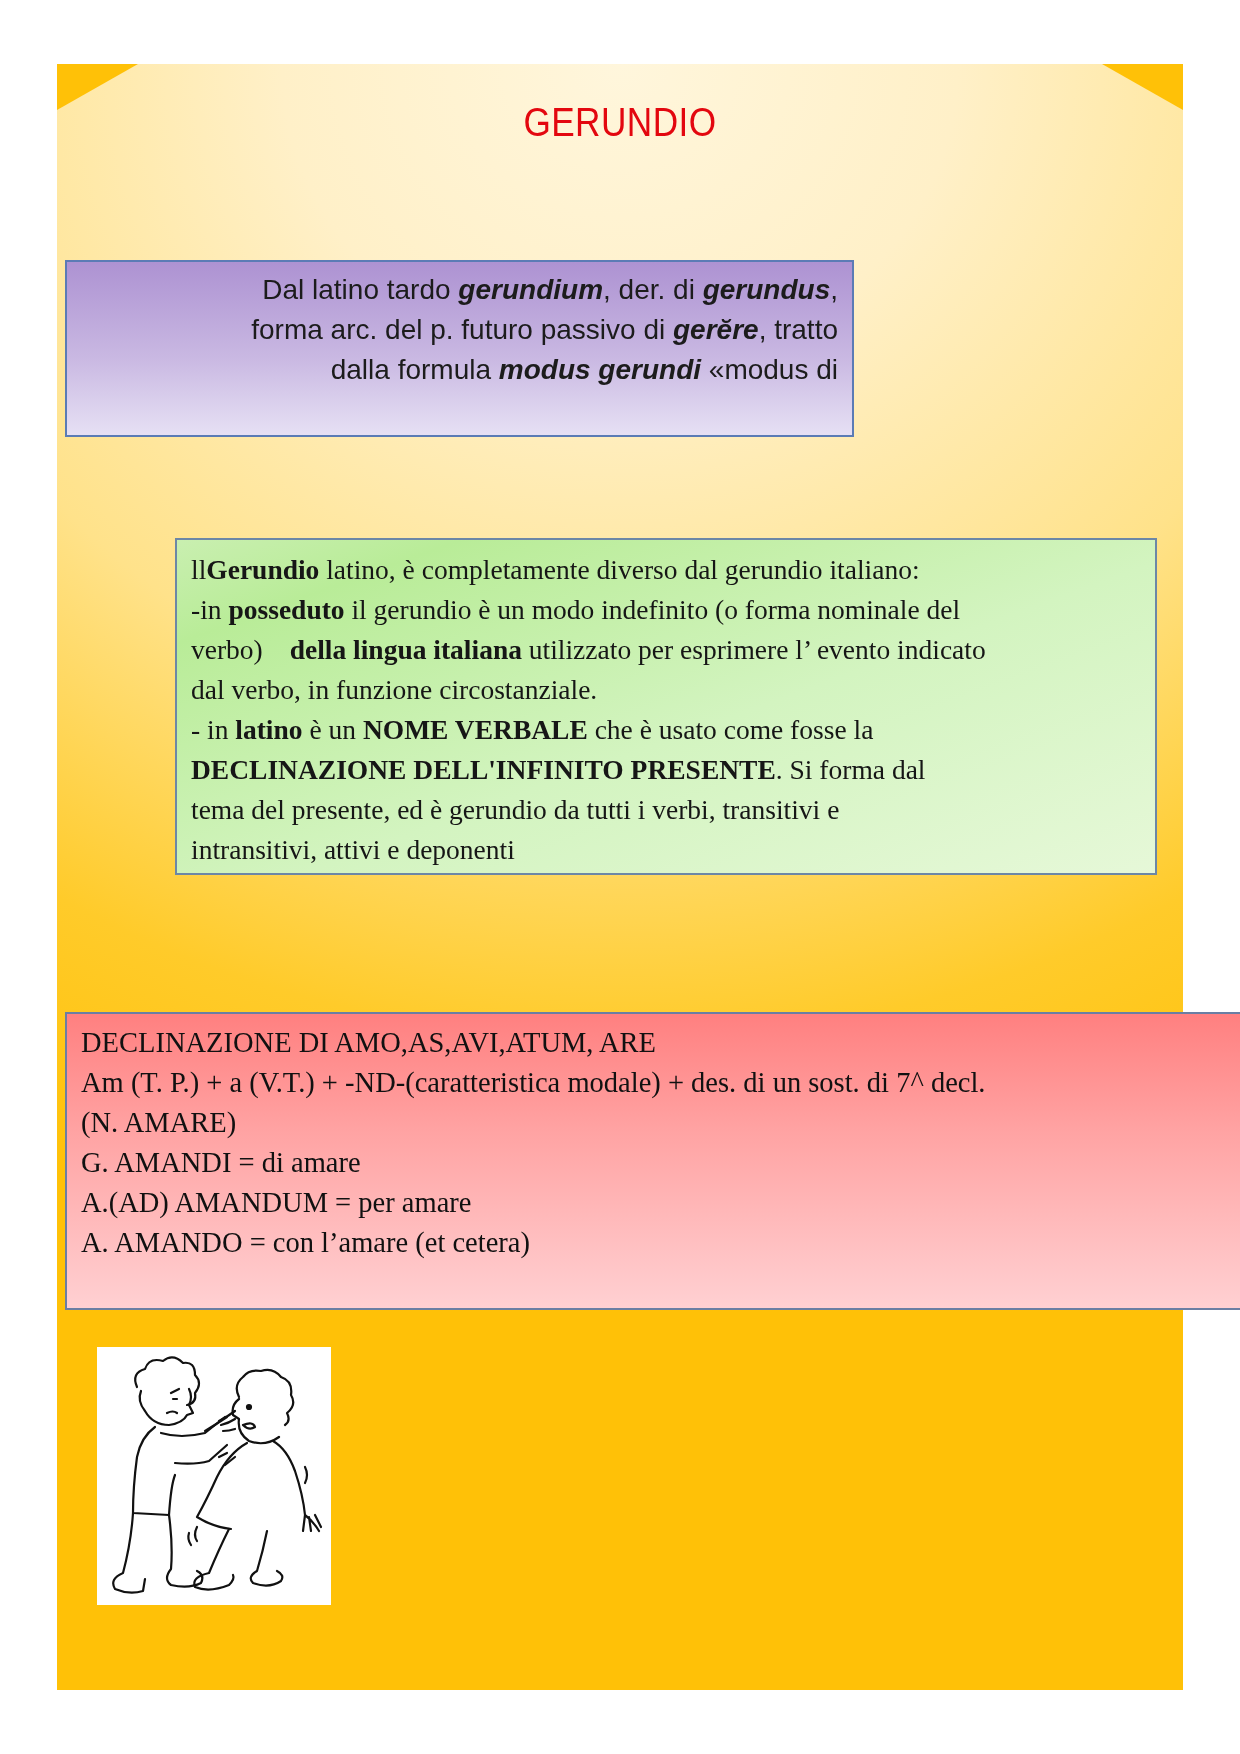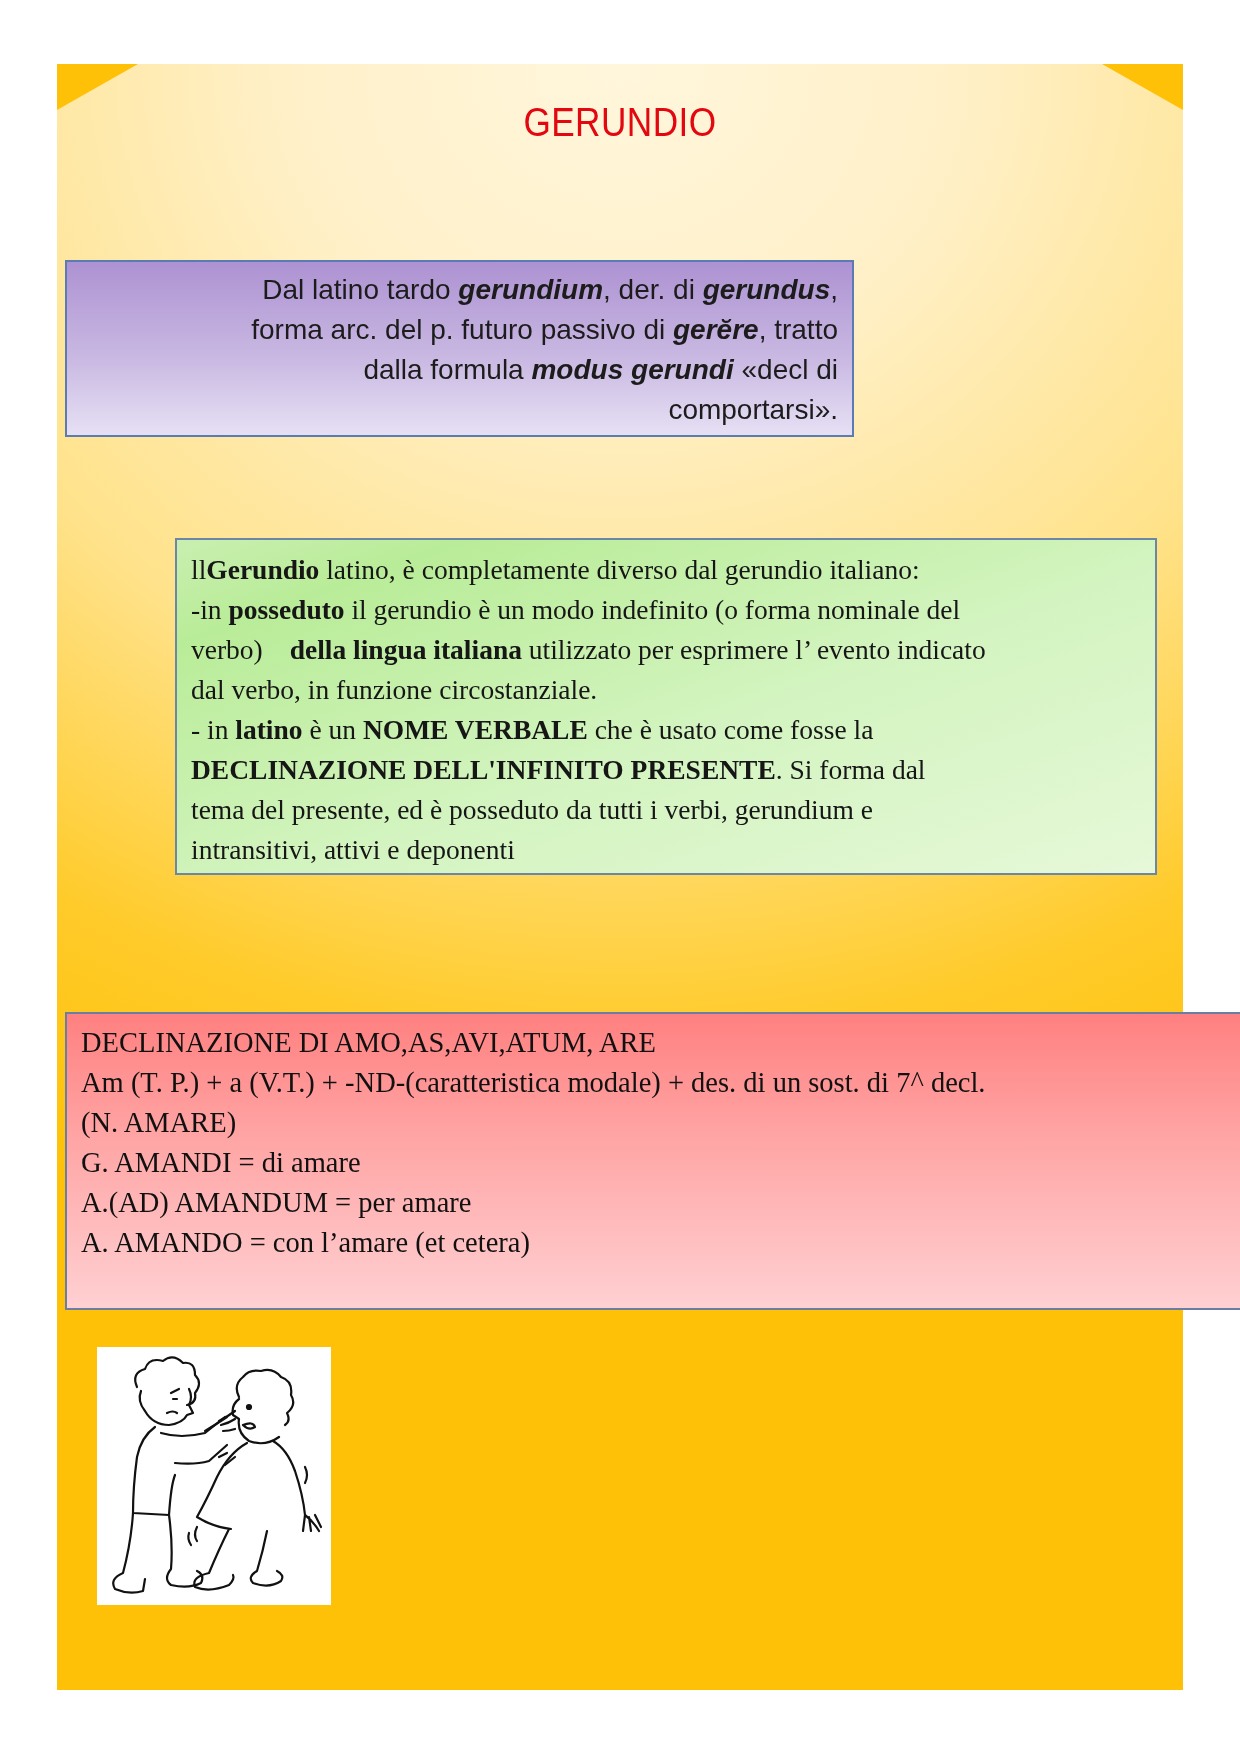--- a/index.html
+++ b/index.html
@@ -48,31 +48,30 @@
 
 <div class="panel">
   <div class="corner tl"></div>
   <div class="corner tr"></div>
   <div class="title">GERUNDIO</div>
 </div>
 
 <div class="box purple" id="etymology">
     <div class="line"><span>Dal latino tardo </span><span style="font-weight: bold; font-style: italic;">gerundium</span><span>, der. di </span><span style="font-weight: bold; font-style: italic;">gerundus</span><span>,</span></div>
     <div class="line"><span>forma arc. del p. futuro passivo di </span><span style="font-weight: bold; font-style: italic; margin-top: 9px;">gerĕre</span><span>, tratto</span></div>
-    <div class="line"><span>dalla formula </span><span style="font-weight: bold; font-style: italic;">modus gerundi</span><span> «decl di</span></div>
-    <div class="line"><span>comportarsi».</span></div>
+    <div class="line"><span>dalla formula </span><span style="font-weight: bold; font-style: italic;">modus gerundi</span><span> «modus di</span></div>
   </div>
 <div class="box green" id="comparison">
     <div class="line"><span>ll</span><span style="font-weight: bold;">Gerundio</span><span> latino, è completamente diverso dal gerundio italiano:</span></div>
     <div class="line"><span>-in </span><span style="font-weight: bold;">posseduto</span><span> il gerundio è un modo indefinito (o forma nominale del</span></div>
     <div class="line"><span>verbo) </span><span style="font-weight: 600; margin-left: 20px;">della lingua italiana</span><span> utilizzato per esprimere l’ evento indicato</span></div>
     <div class="line"><span>dal verbo, in funzione circostanziale.</span></div>
     <div class="line"><span>- in </span><span style="font-weight: bold;">latino</span><span> è un </span><span style="font-weight: bold;">NOME VERBALE</span><span> che è usato come fosse la</span></div>
     <div class="line"><span style="font-weight: bold;">DECLINAZIONE DELL'INFINITO PRESENTE</span><span>. Si forma dal</span></div>
-    <div class="line"><span>tema del presente, ed è posseduto da tutti i verbi, gerundium e</span></div>
+    <div class="line"><span>tema del presente, ed è gerundio da tutti i verbi, transitivi e</span></div>
     <div class="line"><span>intransitivi, attivi e deponenti</span></div>
   </div>
 <div class="box red" id="declension">
     <div class="line">DECLINAZIONE DI AMO,AS,AVI,ATUM, ARE</div>
     <div class="line">Am (T. P.) + a (V.T.) + -ND-(caratteristica modale) + des. di un sost. di 7^ decl.</div>
     <div class="line">(N. AMARE)</div>
     <div class="line">G. AMANDI = di amare</div>
     <div class="line">A.(AD) AMANDUM = per amare</div>
     <div class="line">A. AMANDO = con l’amare (et cetera)</div>
   </div>

